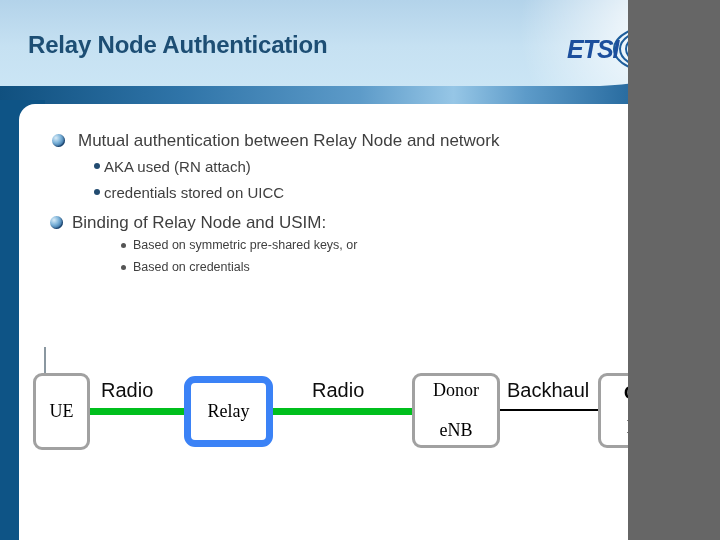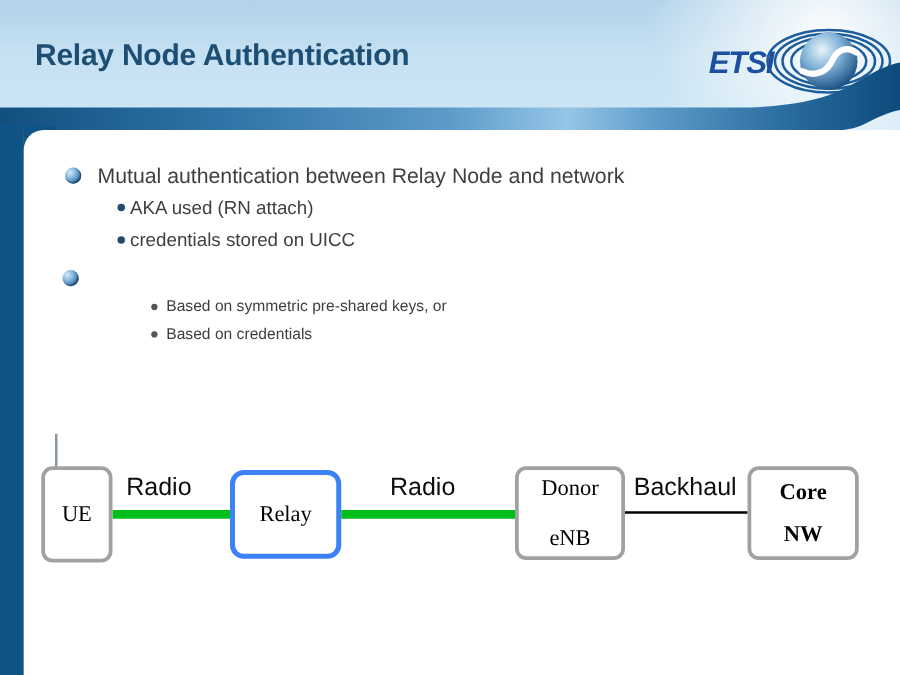--- a/index.html
+++ b/index.html
@@ -1,17 +1,17 @@
 <!DOCTYPE html>
 <html><head>
 <meta charset="utf-8">
 <style>
   html,body{margin:0;padding:0;background:#666;}
   .slide{
-    position:relative;width:720px;height:540px;overflow:hidden;background:#f97316;
+    position:relative;width:628px;height:540px;overflow:hidden;background:#22c55e;
     font-family:"Liberation Sans",sans-serif;
   }
   
   .header-bg{
     position:absolute;left:0;top:0;width:720px;height:104px;
     background:
       radial-gradient(circle at 660px 28px, rgba(255,255,255,.95) 0px, rgba(255,255,255,0) 140px),
       linear-gradient(180deg,#b3d3ea 0%,#c6e1f2 45%,#cde7f6 100%);
   }
   .page-title{
@@ -40,21 +40,21 @@
   .lvl2{font-size:15px;text-align:center;}
   .lvl3{font-size:12.5px;}
   
   .node{
     position:absolute;box-sizing:border-box;background:#fff;
     border:3px solid #a1a1a1;border-radius:9px;
     display:flex;flex-direction:column;align-items:center;justify-content:center;
     font-family:"Liberation Serif",serif;font-size:18px;color:#000;text-align:center;
   }
   .node-ue{left:33px;top:373px;width:57px;height:77px;}
-  .node-relay{left:184px;top:376px;width:89px;height:71px;border:4px solid #3b82f6;border-radius:11px;}
+  .node-relay{left:184px;top:376px;width:89px;height:71px;border:7px solid #3b82f6;border-radius:11px;}
   .node-donor{left:412px;top:373px;width:88px;height:75px;row-gap:19px;}
   .node-core{left:598px;top:373px;width:89px;height:75px;row-gap:13px;font-weight:bold;}
   .link{position:absolute;}
   .link-green{height:7px;background:#00bf1d;top:408px;}
   .link1{left:90px;width:94px;}
   .link2{left:273px;width:139px;}
   .link-thin{left:500px;top:409px;width:98px;height:2px;background:#000;}
   .link-label{
     position:absolute;top:379px;font-size:20px;color:#0d0d0d;white-space:nowrap;
     font-family:"Liberation Sans",sans-serif;
@@ -112,20 +112,21 @@
   <span class="globe-bullet" style="left:52px;top:134px;"></span>
   <span class="bullet-text lvl1" style="left:78px;top:131px;">Mutual authentication between Relay Node and network</span>
 
   <span class="b-dot" style="left:94px;top:163px;width:6px;height:6px;"></span>
   <span class="bullet-text lvl2" style="left:104px;top:158px;">AKA used (RN attach)</span>
 
   <span class="b-dot" style="left:94px;top:189px;width:6px;height:6px;"></span>
   <span class="bullet-text lvl2" style="left:104px;top:184px;">credentials stored on UICC</span>
 
   <span class="globe-bullet" style="left:50px;top:216px;"></span>
+  <span class="bullet-text lvl1" style="left:72px;top:213px;">Binding of Relay Node and USIM:</span>
 
   <span class="b-dot" style="left:121px;top:243px;width:5px;height:5px;background:#555;"></span>
   <span class="bullet-text lvl3" style="left:133px;top:238px;">Based on symmetric pre-shared keys, or</span>
 
   <span class="b-dot" style="left:121px;top:265px;width:5px;height:5px;background:#555;"></span>
   <span class="bullet-text lvl3" style="left:133px;top:260px;">Based on credentials</span>
 
   <div class="tick"></div>
 
   <div class="link link-green link1"></div>

